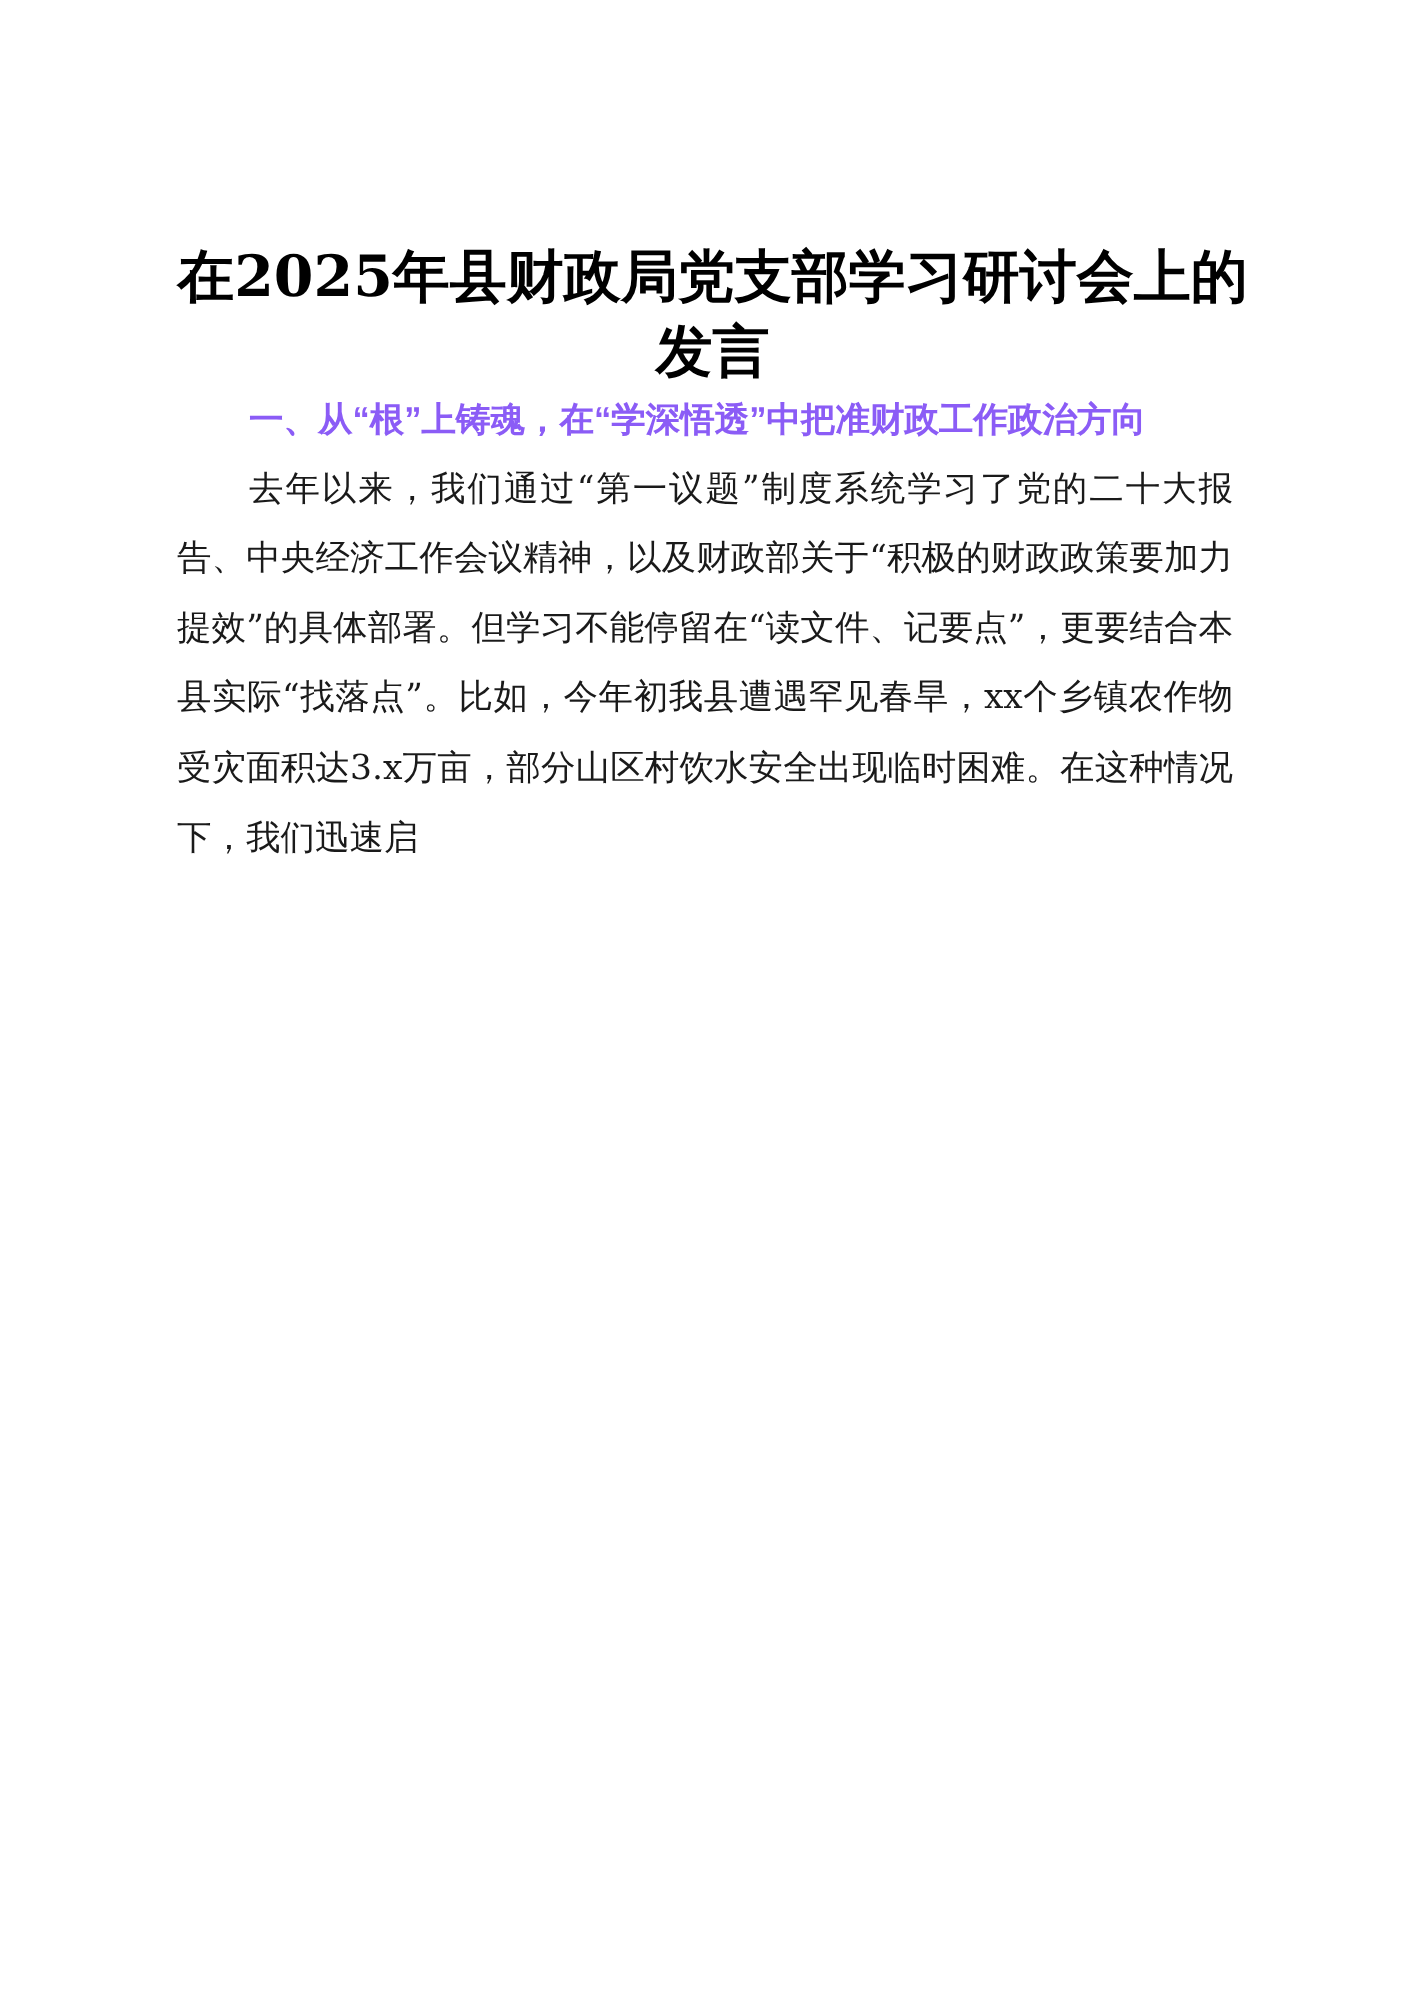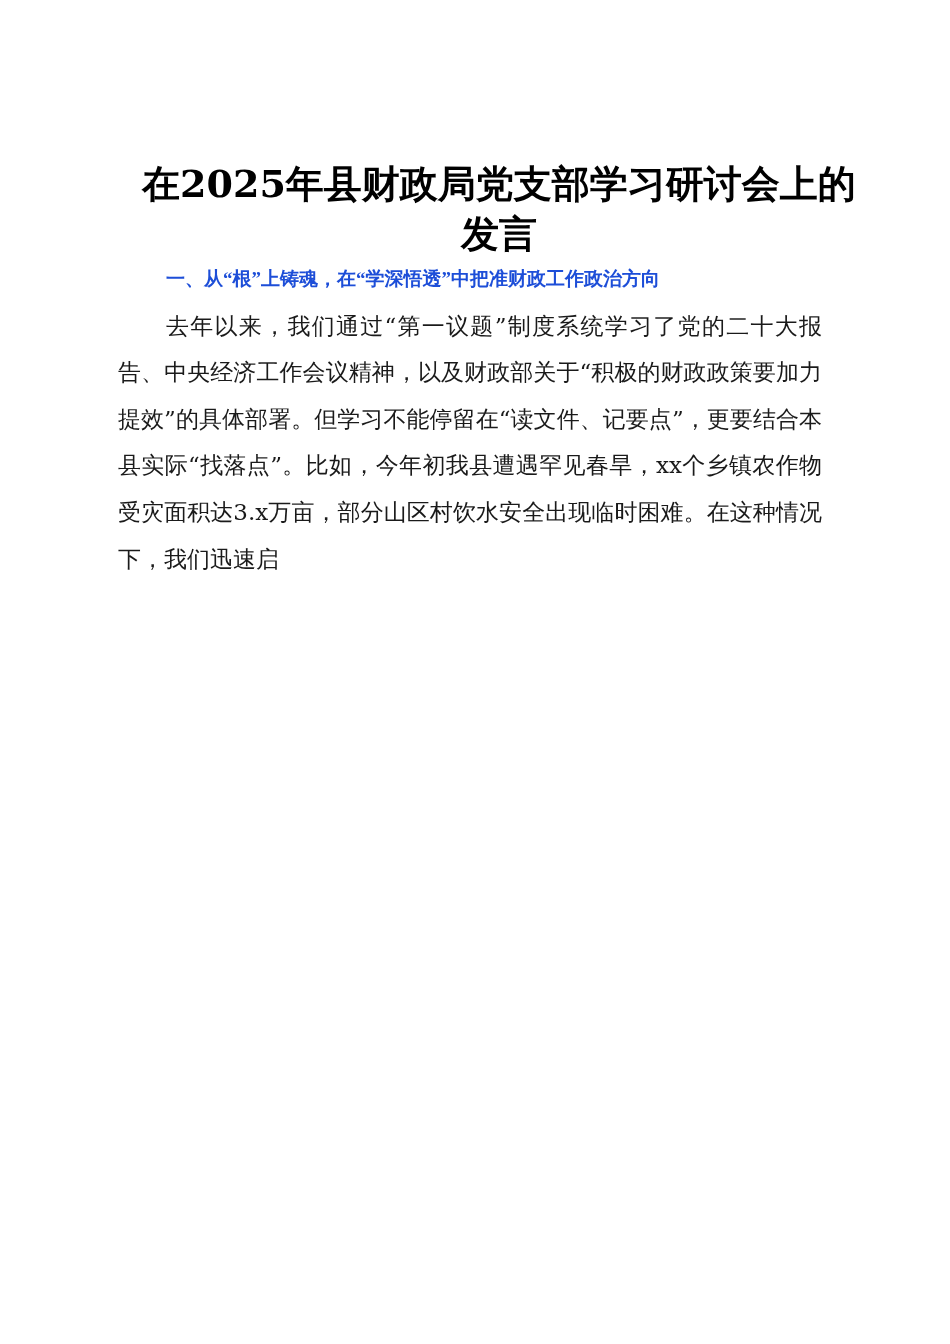--- a/index.html
+++ b/index.html
@@ -27,21 +27,20 @@
       left: 118px;
       width: 714px;
       top: 134px;
       text-align: center;
       font-family: "DejaVu Serif", "Liberation Serif", serif;
       font-weight: bold;
       font-size: 38px;
       line-height: 50px;
       letter-spacing: 0px;
       color: #000000;
-      margin-left: 24px;
     }
     .body-text {
       position: absolute;
       left: 118px;
       width: 704px;
       top: 256px;
       font-family: "DejaVu Serif", "Liberation Serif", serif;
       font-size: 23px;
       line-height: 46.6px;
       color: #1a1a1a;
@@ -51,24 +50,24 @@
       text-align: justify;
       text-align-last: left;
     }
     .salutation {
       margin: 0;
     }
     .indent {
       text-indent: 48px;
     }
     .heading {
-      font-family: Liberation Serif, serif;
+      font-family: Liberation Sans, sans-serif;
       font-weight: bold;
-      font-size: 19px;
-      color: #1d4ed8;
+      font-size: 23px;
+      color: #8b5cf6;
     }
   </style>
 </head>
 <body>
 
 <div class="page">
   <h1 class="title">在2025年县财政局党支部学习研讨会上的发言</h1>
 
   <div class="body-text">
     <p class="indent heading">一、从“根”上铸魂，在“学深悟透”中把准财政工作政治方向</p>

